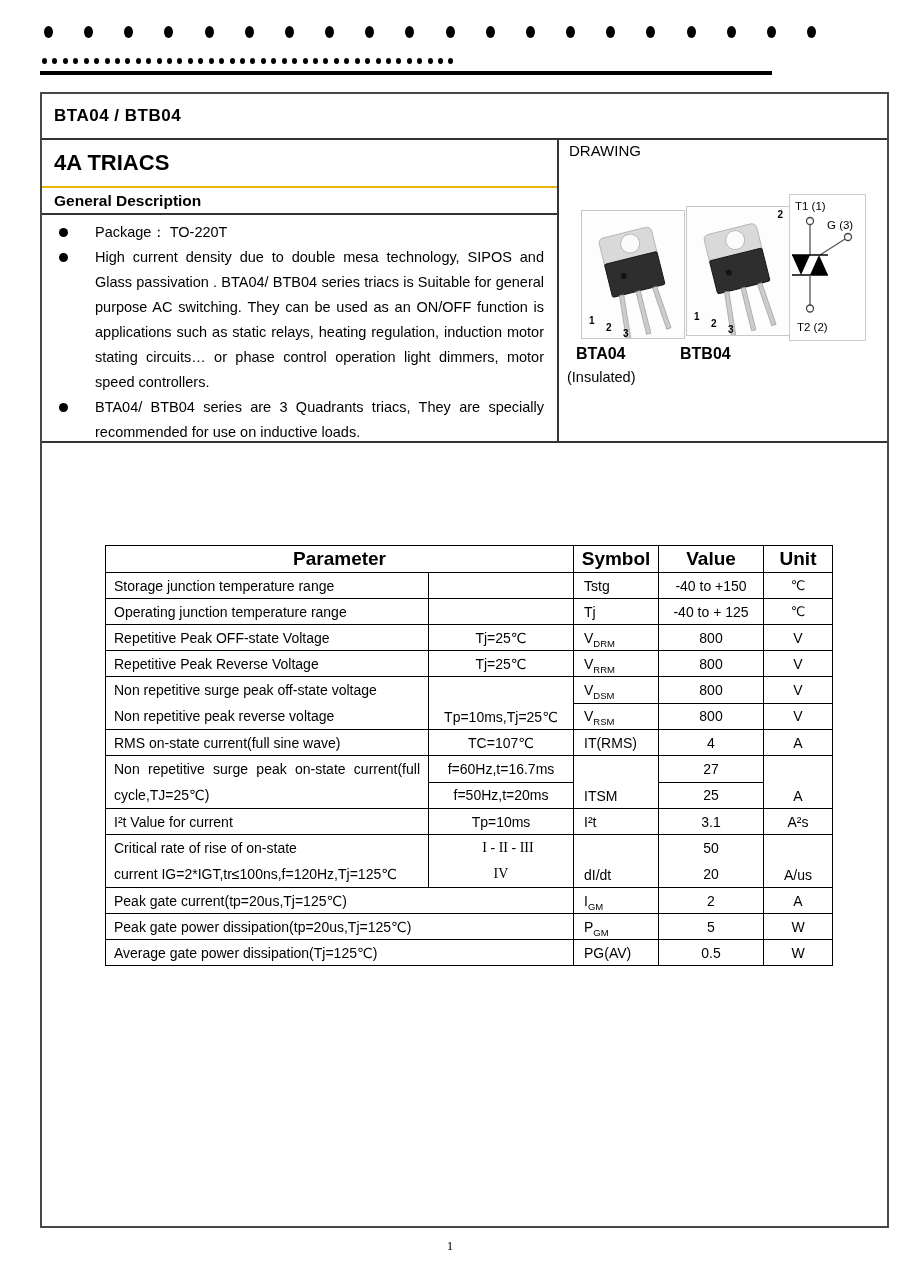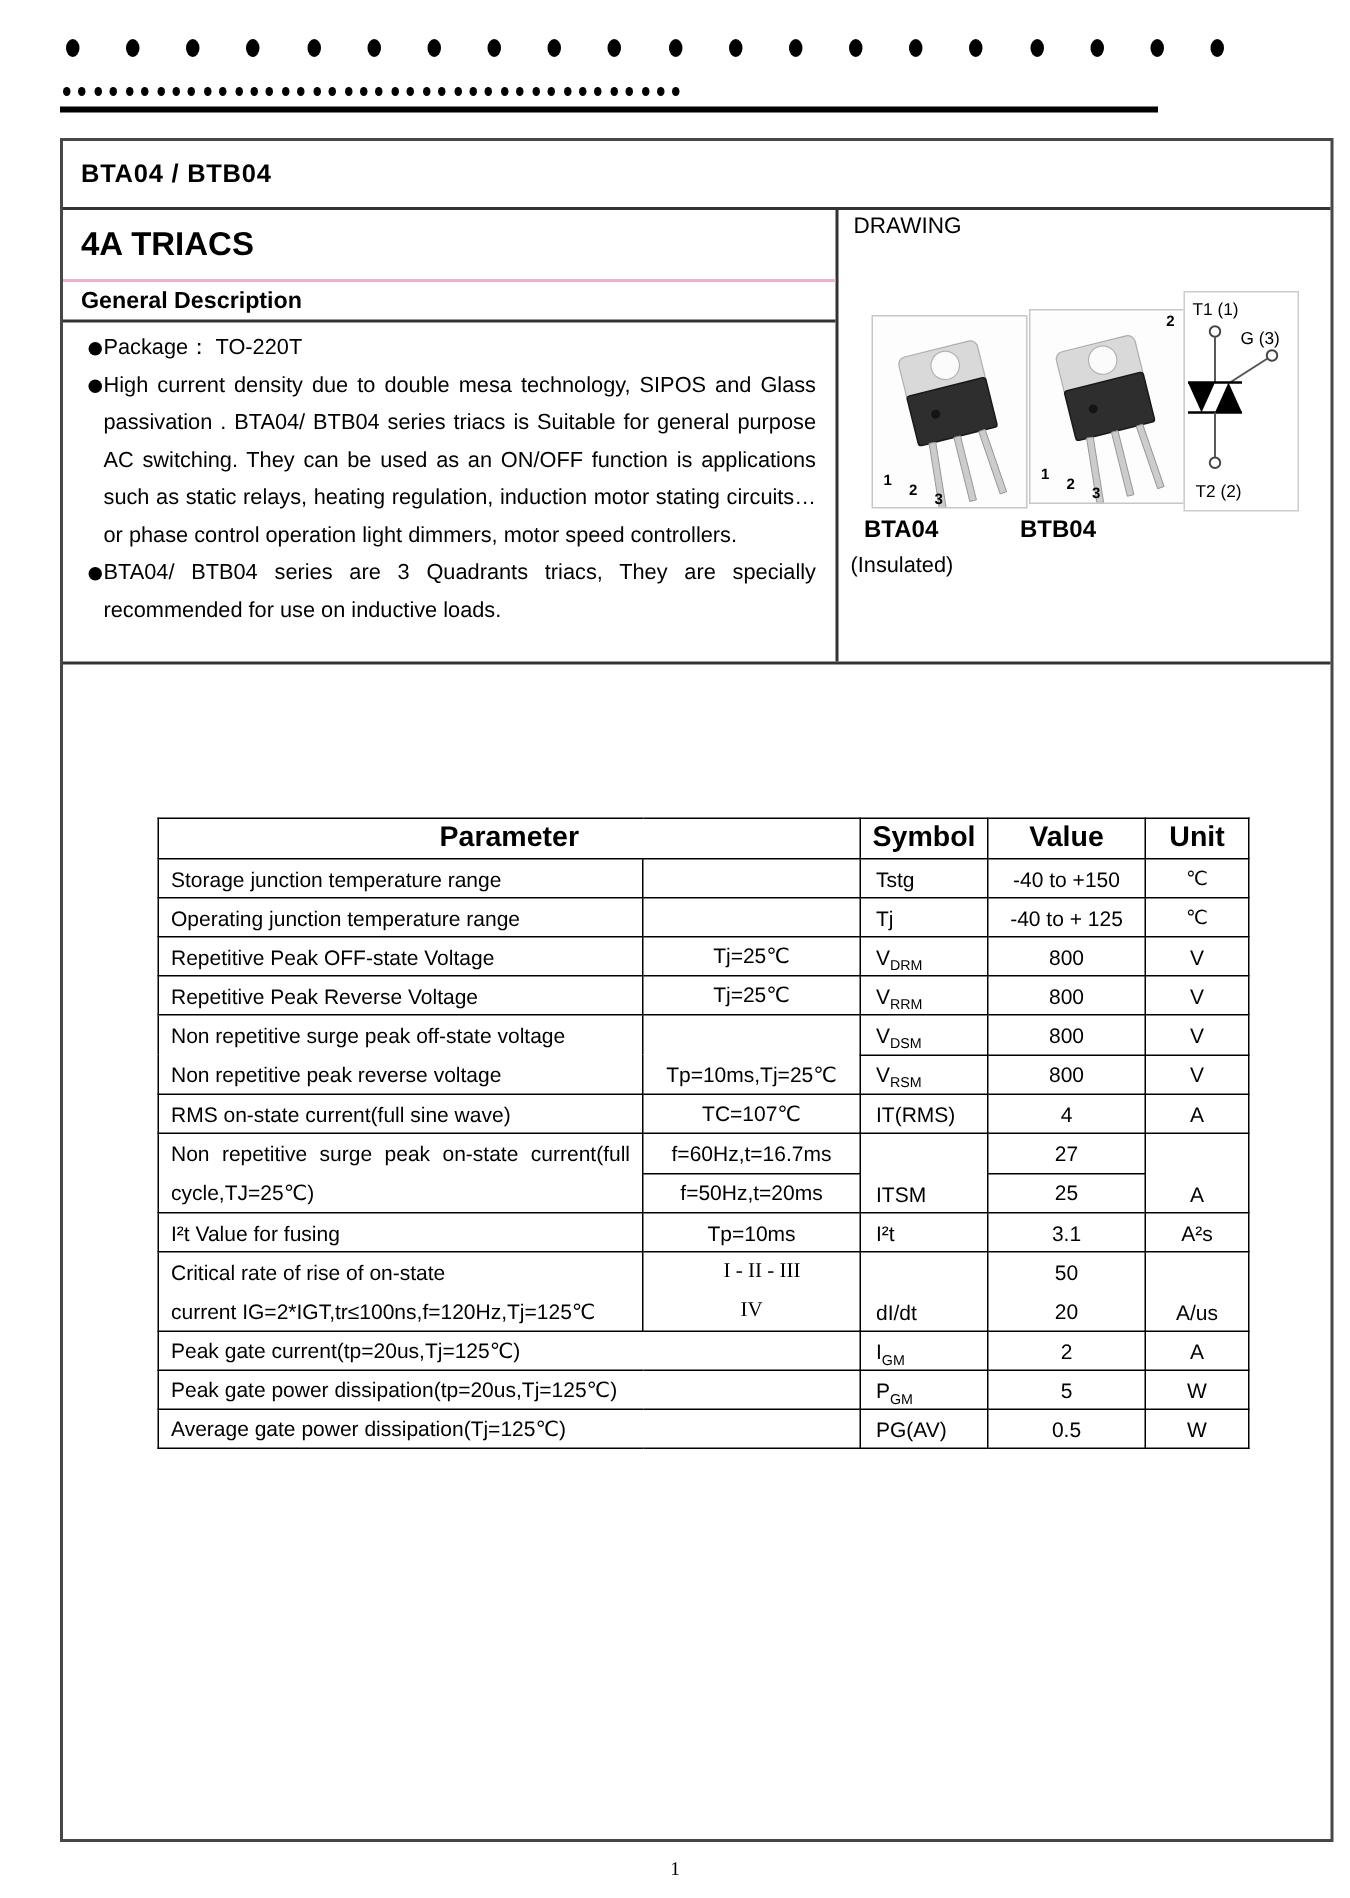--- a/index.html
+++ b/index.html
@@ -14,26 +14,26 @@
   .dots-sm { position:absolute; left:42px; top:58px; width:412px; display:flex; justify-content:space-between; }
   .dots-sm span { width:5px; height:6px; border-radius:50%; background:#000; }
   .top-rule { position:absolute; left:40px; top:71px; width:732px; height:2px;
     border-top:3px solid #000; border-bottom:1px solid #000; }
   
   .main-box { position:absolute; left:40px; top:92px; width:849px; height:1136px; border:2px solid #474747; background:#fff; }
   .title-bar { height:46px; border-bottom:2px solid #333; display:flex; align-items:center; padding-left:12px;
     font-size:17px; font-weight:bold; letter-spacing:0.5px; }
   .cols { position:relative; height:303px; border-bottom:2px solid #333; }
   .left-col { position:absolute; left:0; top:0; width:517px; height:301px; border-right:2px solid #333; }
-  .subtitle-bar { height:48px; border-bottom:2px solid #f9a8d4; display:flex; align-items:center; padding-left:12px;
+  .subtitle-bar { height:48px; border-bottom:2px solid #eab308; display:flex; align-items:center; padding-left:12px;
     font-size:22px; font-weight:bold; }
   .gd-heading { height:27px; border-bottom:2px solid #333; display:flex; align-items:center; padding-left:12px;
     font-size:15.5px; font-weight:bold; }
   .gd-bullets { padding-top:5px; }
-  .gd-bullets li { position:relative; list-style:none; padding-left:27px; padding-right:13px;
+  .gd-bullets li { position:relative; list-style:none; padding-left:53px; padding-right:13px;
     font-size:14.5px; line-height:25px; text-align:justify; }
   .gd-bullets li::before { content:""; position:absolute; left:17px; top:8px; width:9px; height:9px;
     border-radius:50%; background:#000; }
   
   .right-col { position:absolute; left:519px; top:0; right:0; bottom:0; }
   .drawing-heading { position:absolute; left:8px; top:2px; font-size:15px; }
   .photo-box { position:absolute; width:104px; height:129px; border:1px solid #c7c7c7; background:#fdfdfd; overflow:hidden; }
   .photo-box.b1 { left:20px; top:70px; }
   .photo-box.b2 { left:125px; top:66px; height:130px; }
   .corner-pin { position:absolute; top:2px; right:6px; font-size:10px; font-weight:bold; }
@@ -294,21 +294,21 @@
           <td class="c-cond">f=60Hz,t=16.7ms</td>
           <td class="c-sym v-bottom" rowspan="2">ITSM</td>
           <td class="c-val">27</td>
           <td class="c-unit v-bottom" rowspan="2">A</td>
         </tr>
         <tr>
           <td class="c-cond">f=50Hz,t=20ms</td>
           <td class="c-val">25</td>
         </tr>
         <tr>
-          <td class="c-param">I²t Value for fusing</td>
+          <td class="c-param">I²t Value for current</td>
           <td class="c-cond">Tp=10ms</td>
           <td class="c-sym"><span>I²t</span><sub></sub></td>
           <td class="c-val">3.1</td>
           <td class="c-unit">A²s</td>
         </tr>
         <tr style="height:52px">
           <td class="c-param two-line">
             <div>Critical rate of rise of on-state</div>
             <div>current IG=2*IGT,tr≤100ns,f=120Hz,Tj=125℃</div>
           </td>

